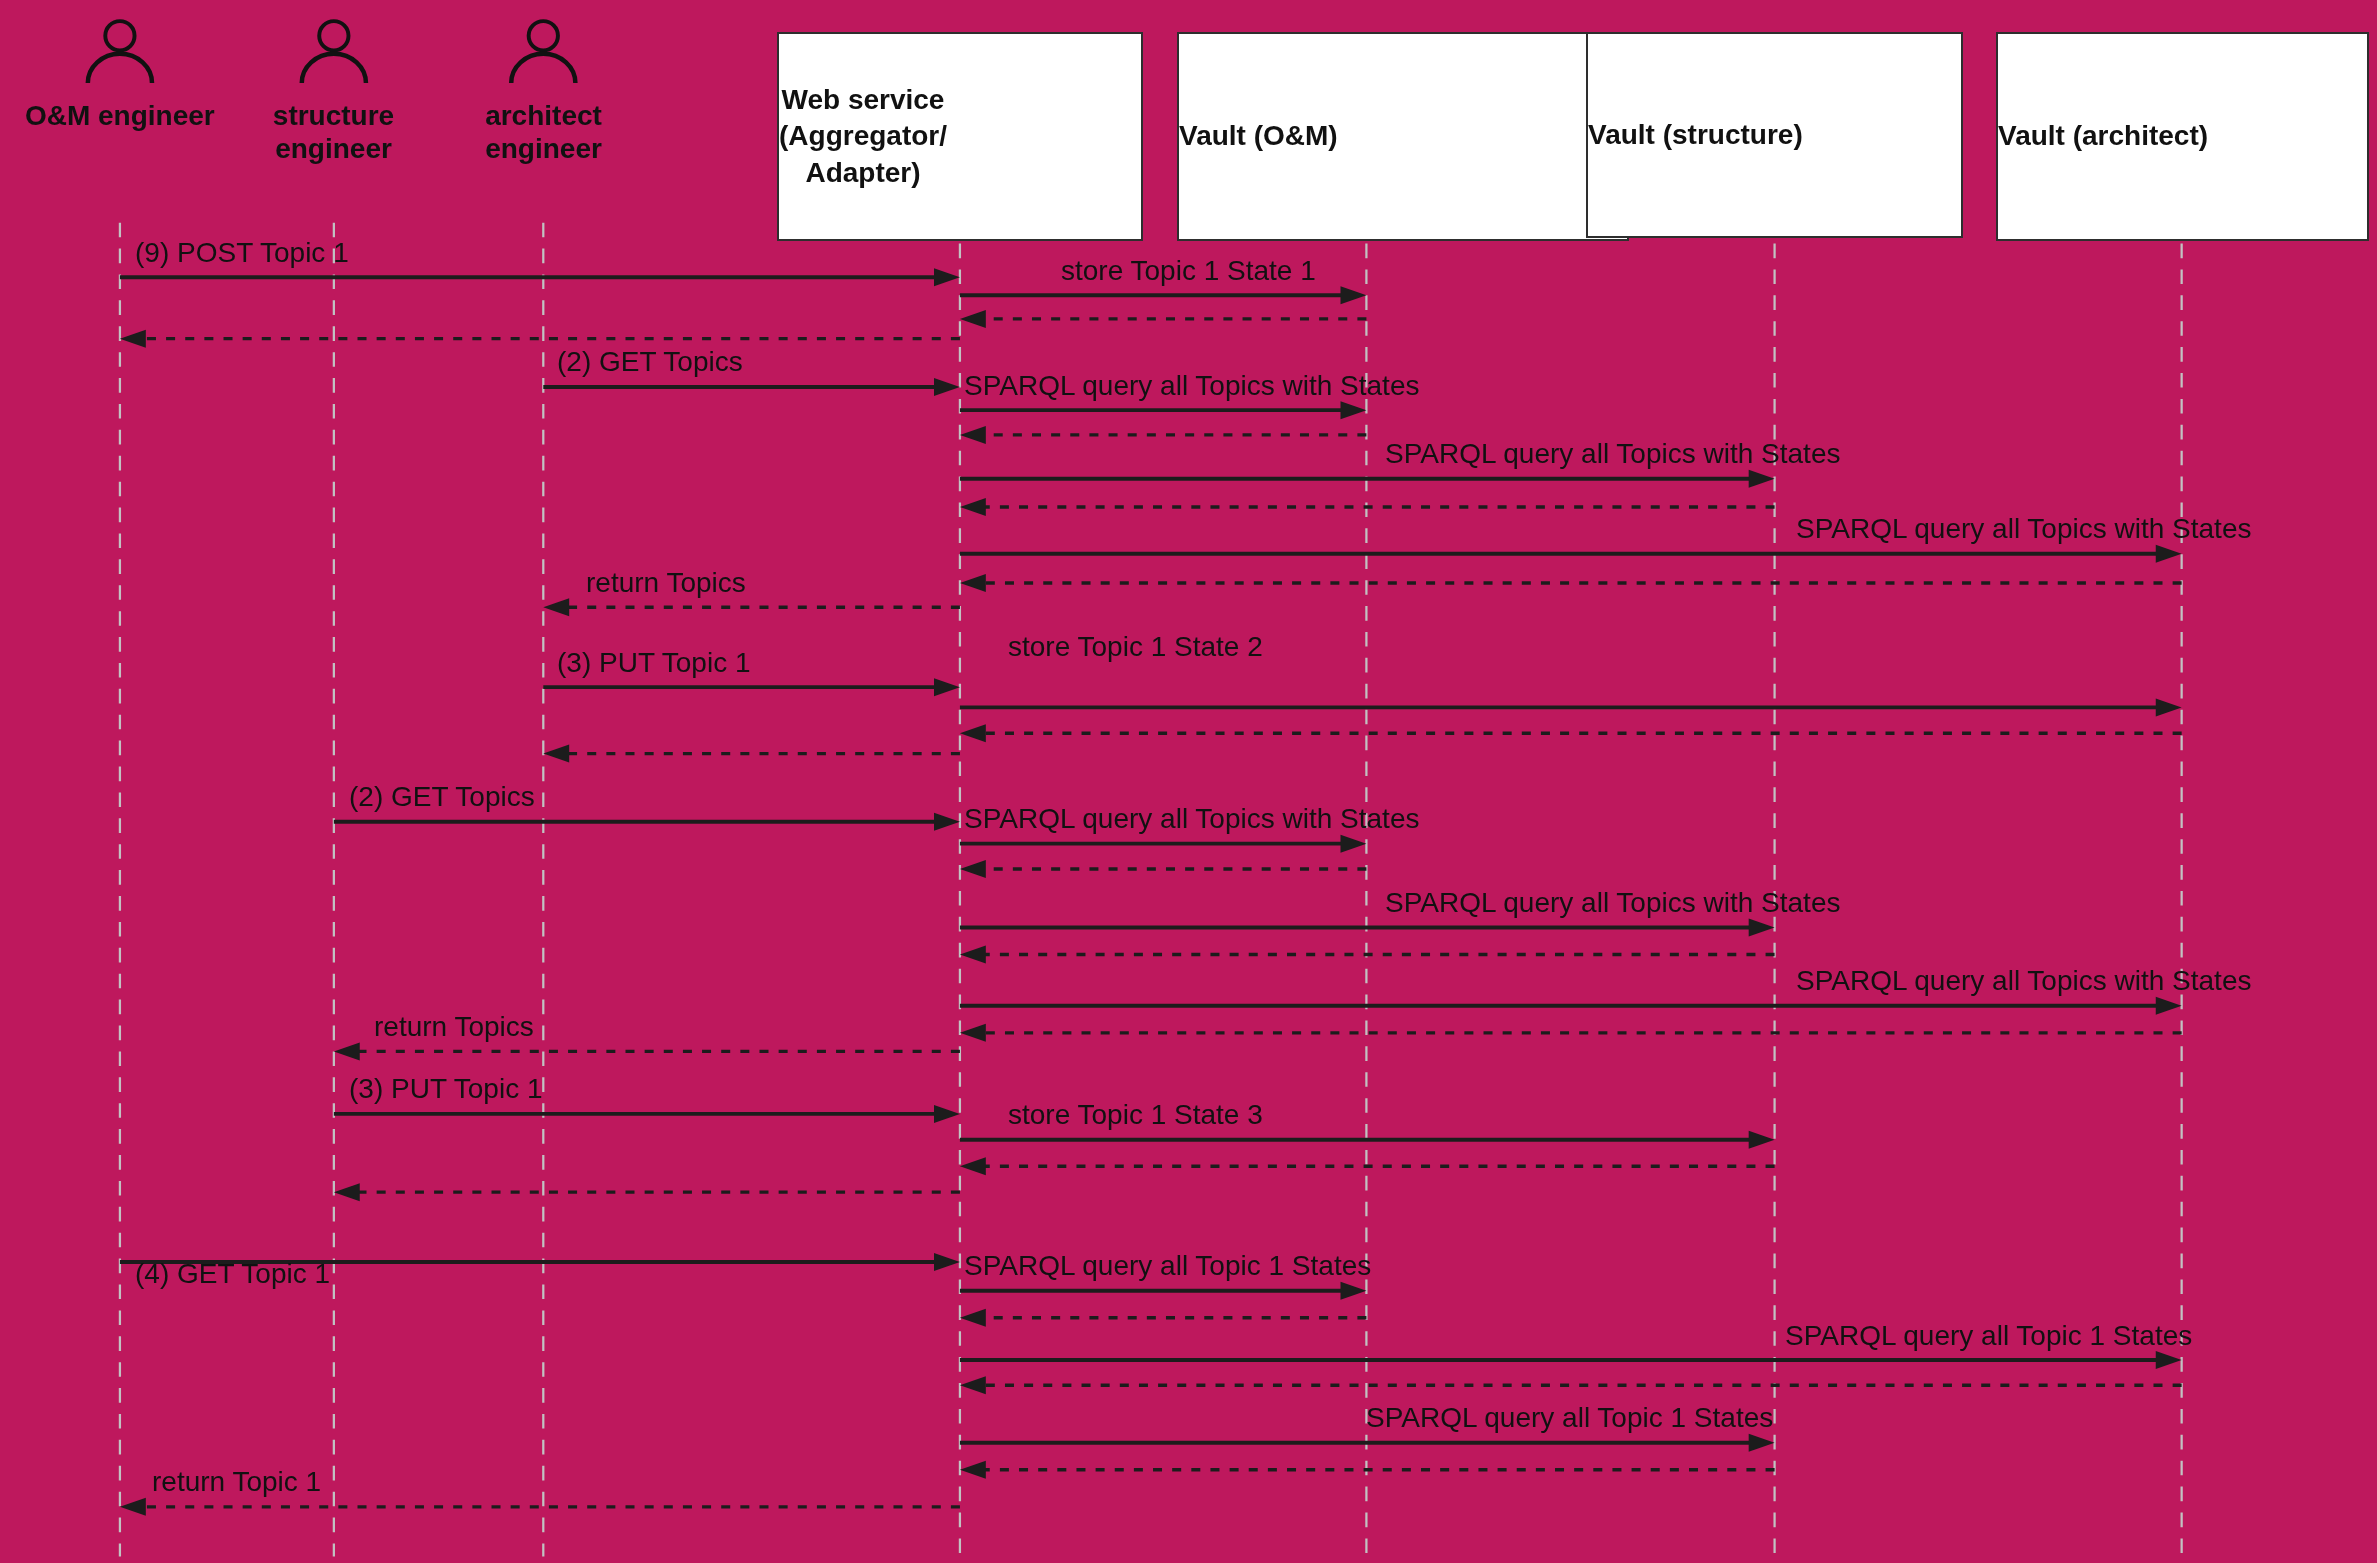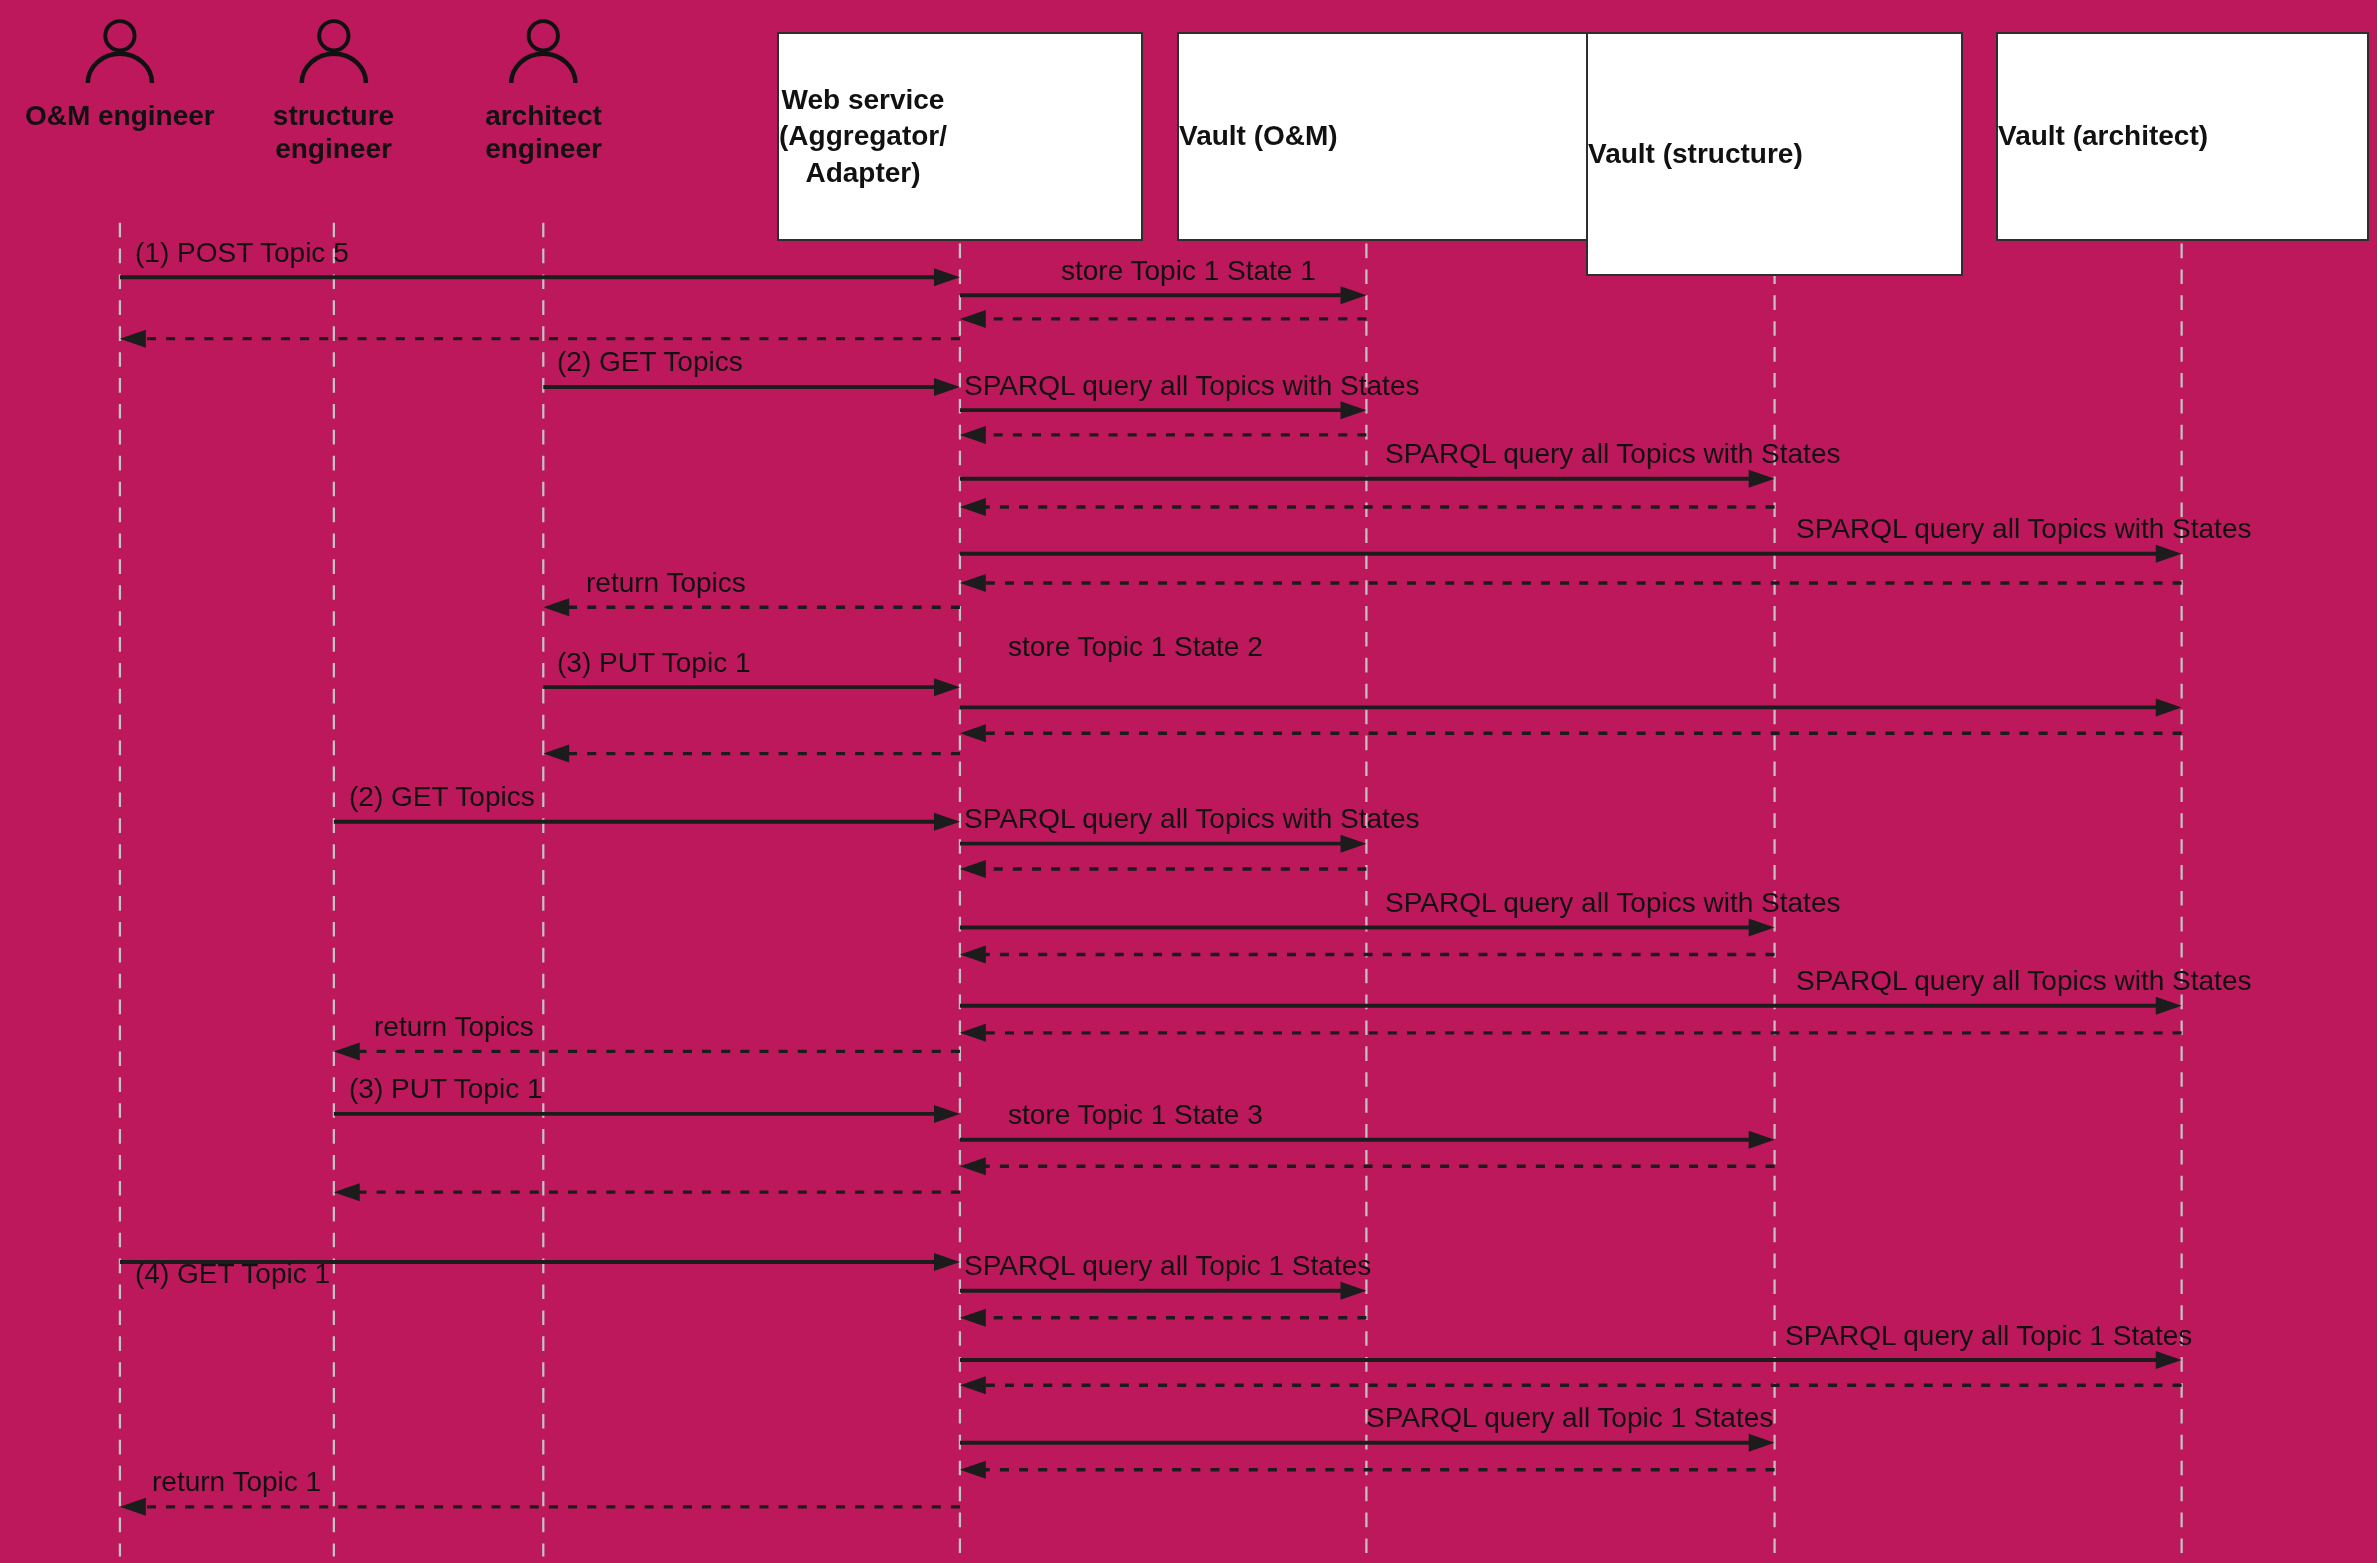--- a/index.html
+++ b/index.html
@@ -136,23 +136,23 @@
       <polygon points="213,2676 259,2660 259,2692" fill="#1c1c1c"></polygon>
     </svg>
   <div id="overlay">
       <div class="actor-label" style="left: 7.3px; top: 99px; width: 225px;">O&amp;M engineer</div>
       <div class="actor-label" style="left: 221px; top: 99px; width: 225px;">structure engineer</div>
       <div class="actor-label" style="left: 431px; top: 99px; width: 225px;">architect engineer</div>
       <div class="pbox" style="left: 777px; top: 32px; width: 366px; height: 209px;"><div>Web service
 (Aggregator/
 Adapter)</div></div>
       <div class="pbox" style="left: 1177px; top: 32px; width: 452px; height: 209px;"><div>Vault (O&amp;M)</div></div>
-      <div class="pbox" style="left: 1586px; top: 32px; width: 377px; height: 244px;"><div>Vault (structure)</div></div>
+      <div class="pbox" style="left: 1586px; top: 32px; width: 377px; height: 206px;"><div>Vault (structure)</div></div>
       <div class="pbox" style="left: 1996px; top: 32px; width: 373px; height: 209px;"><div>Vault (architect)</div></div>
-      <div class="msg" style="left: 135px; top: 238px;">(1) POST Topic 5</div>
+      <div class="msg" style="left: 135px; top: 238px;">(9) POST Topic 1</div>
       <div class="msg" style="left: 1061px; top: 256px;">store Topic 1 State 1</div>
       <div class="msg" style="left: 557px; top: 347px;">(2) GET Topics</div>
       <div class="msg" style="left: 964px; top: 371px;">SPARQL query all Topics with States</div>
       <div class="msg" style="left: 1385px; top: 439px;">SPARQL query all Topics with States</div>
       <div class="msg" style="left: 1796px; top: 514px;">SPARQL query all Topics with States</div>
       <div class="msg" style="left: 586px; top: 568px;">return Topics</div>
       <div class="msg" style="left: 557px; top: 648px;">(3) PUT Topic 1</div>
       <div class="msg" style="left: 1008px; top: 632px;">store Topic 1 State 2</div>
       <div class="msg" style="left: 349px; top: 782px;">(2) GET Topics</div>
       <div class="msg" style="left: 964px; top: 804px;">SPARQL query all Topics with States</div>

